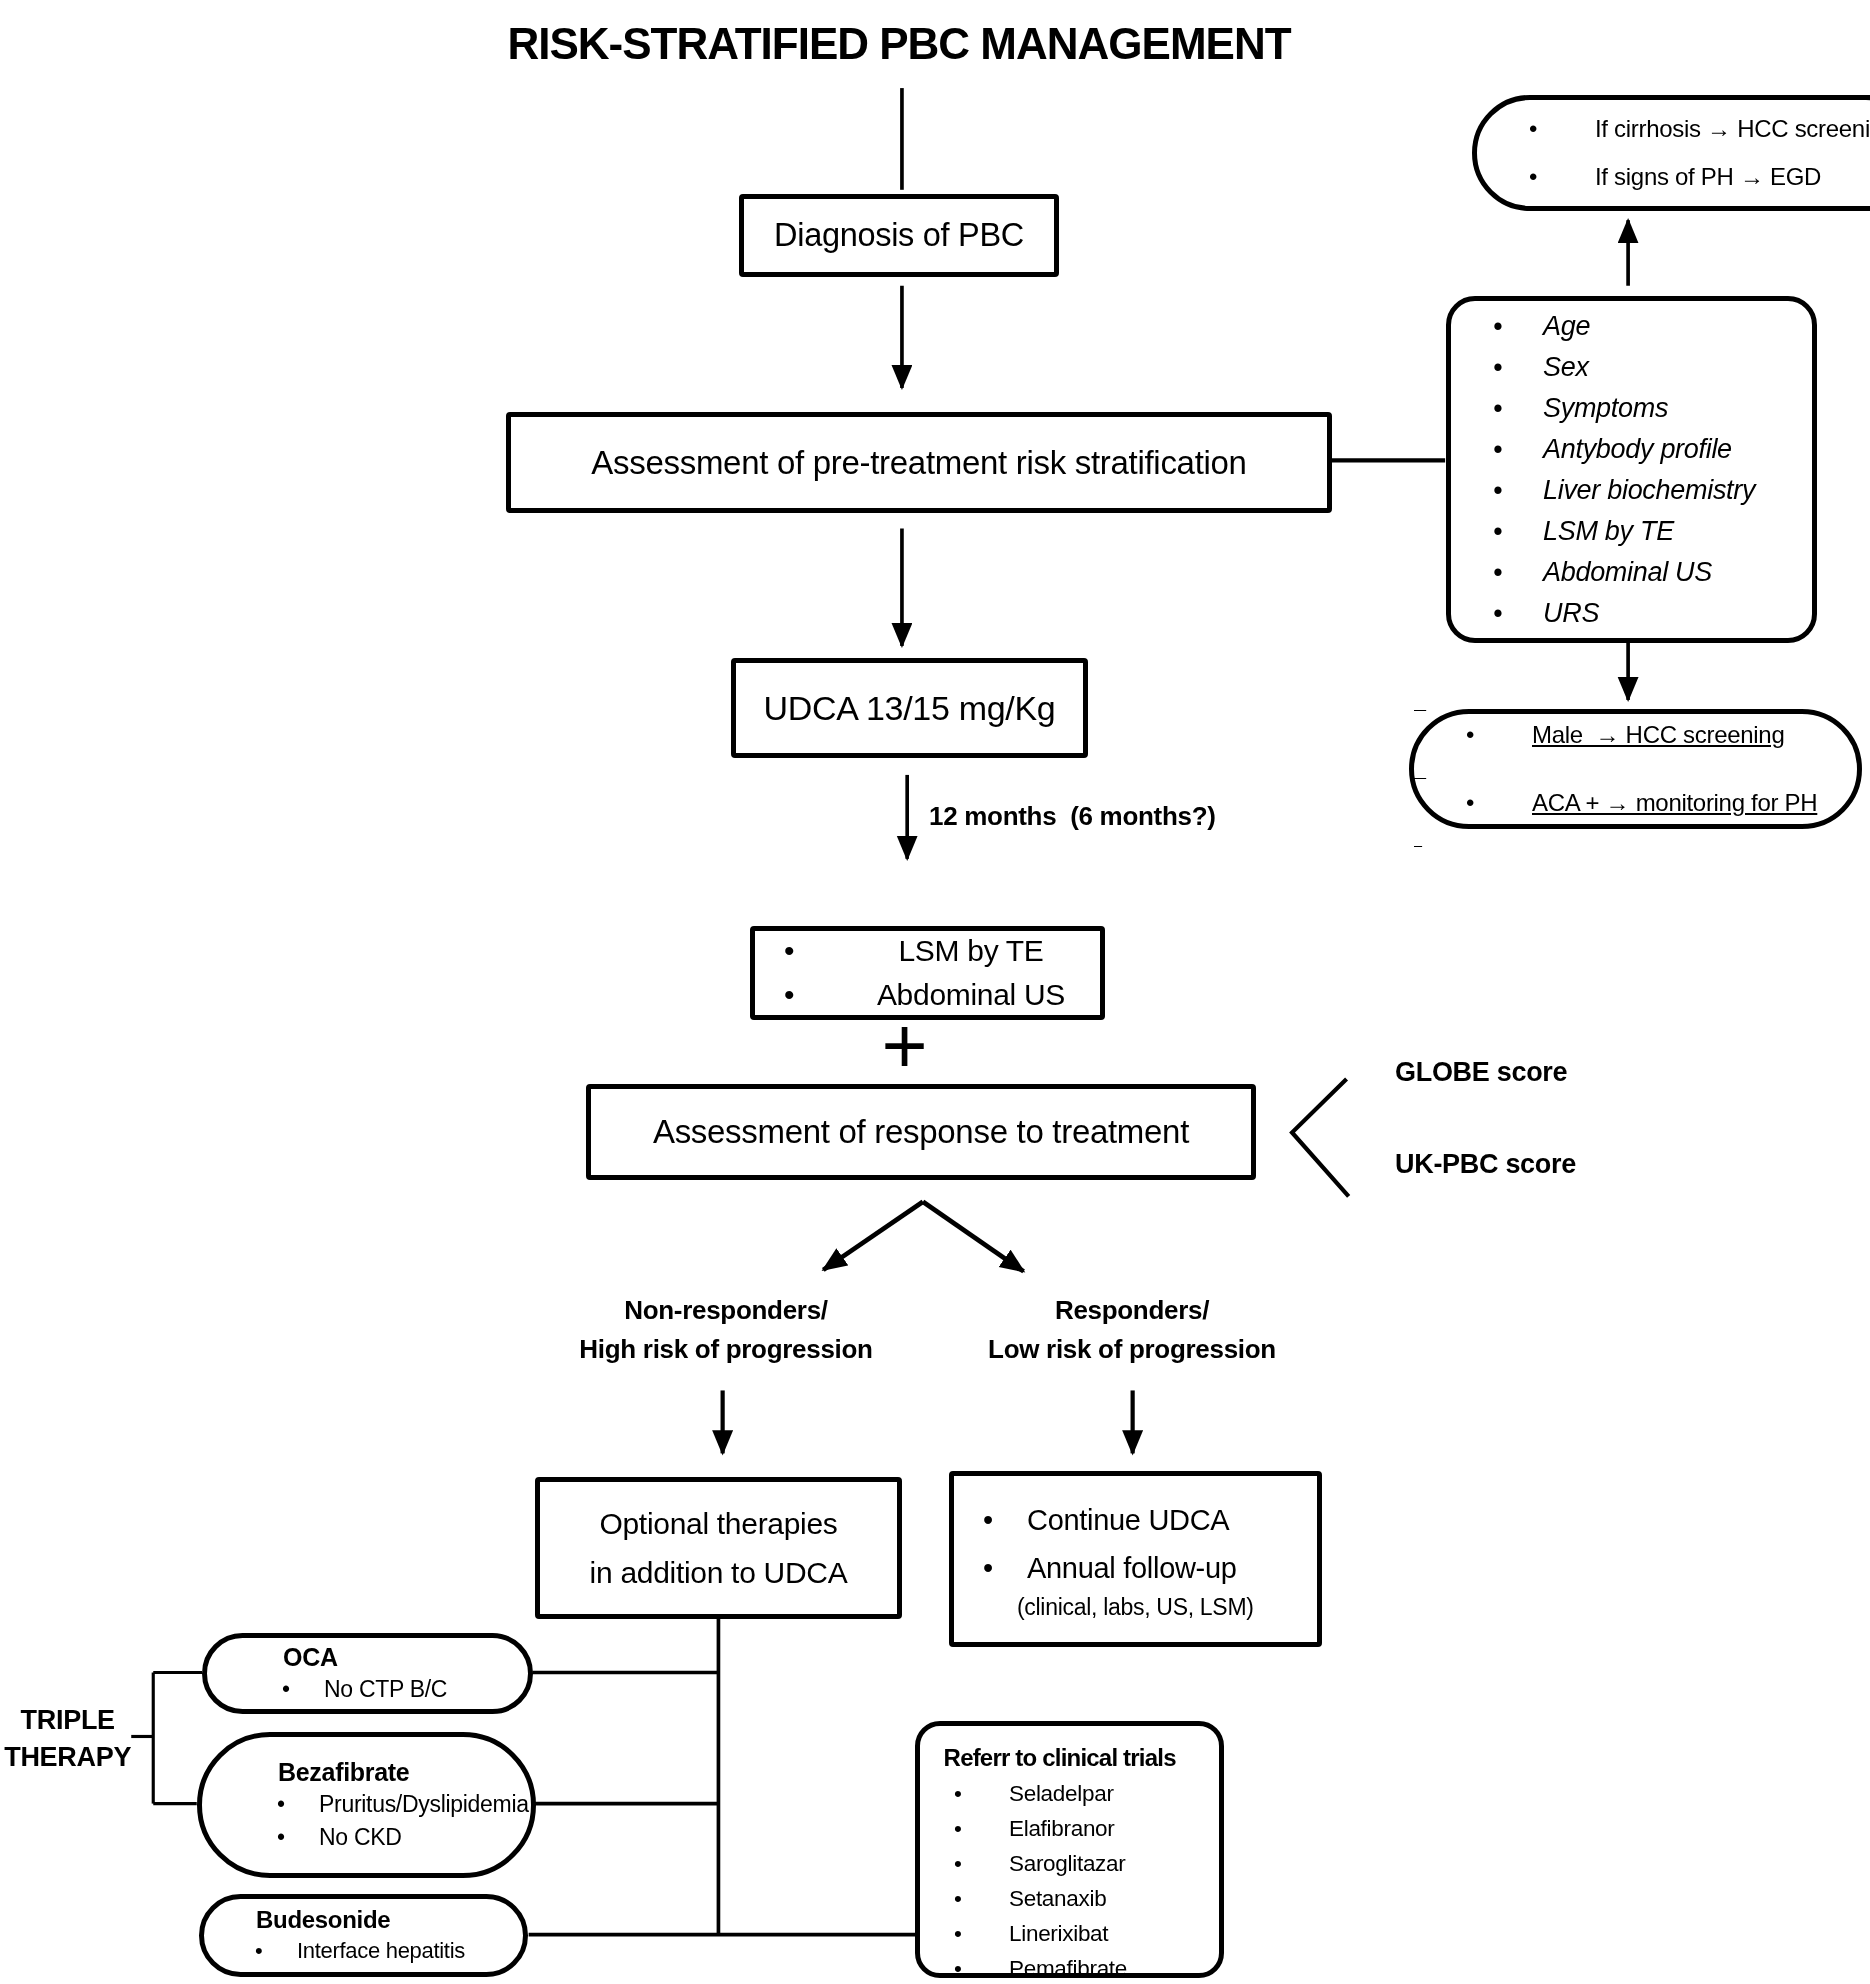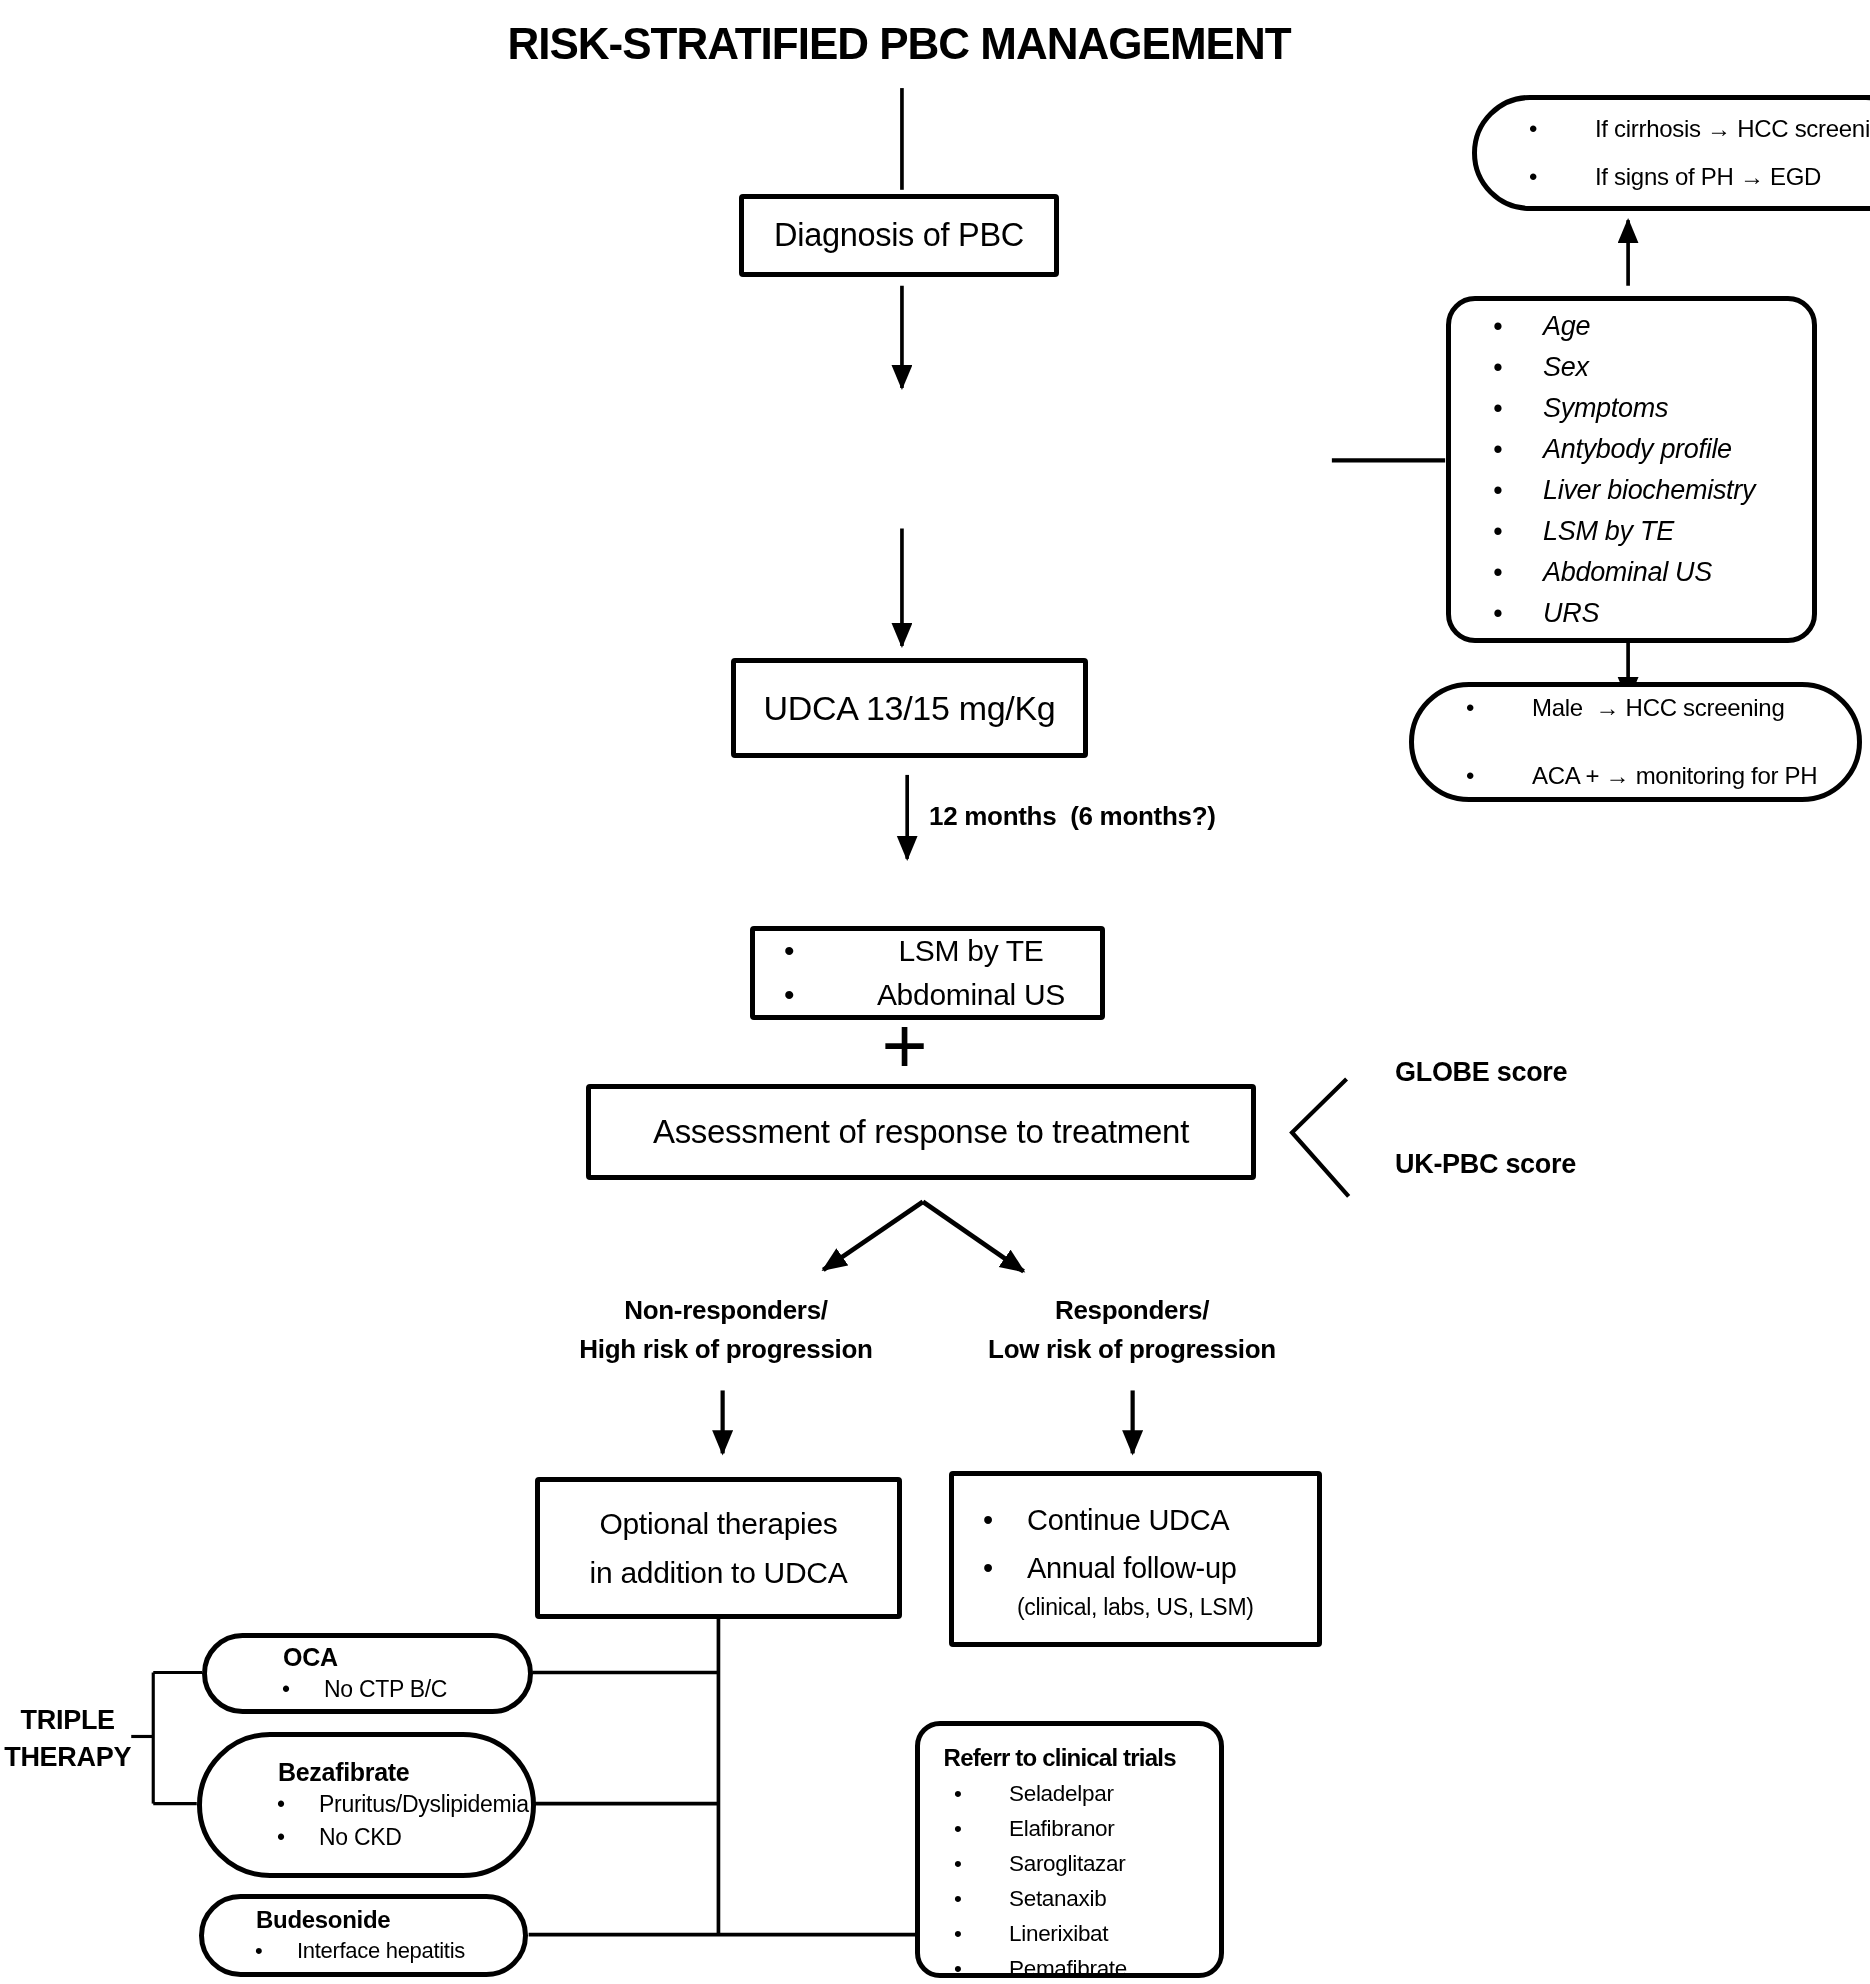--- a/index.html
+++ b/index.html
@@ -88,20 +88,21 @@
     <line x1="250" y1="3312" x2="292" y2="3312" stroke="#000" stroke-width="6"></line>
     <line x1="292" y1="3190" x2="292" y2="3440" stroke="#000" stroke-width="6"></line>
     <line x1="292" y1="3190" x2="385" y2="3190" stroke="#000" stroke-width="6"></line>
     <line x1="292" y1="3440" x2="375" y2="3440" stroke="#000" stroke-width="6"></line>
   </svg>
 
   <div class="lbl center" style="left:401px;top:19px;width:996px;font-size:44px;letter-spacing:-1px;">RISK-STRATIFIED PBC MANAGEMENT</div>
 
   <div class="box" style="left:739px;top:194px;width:320px;height:83px;font-size:32.5px;">Diagnosis of PBC</div>
 
+  <div class="box" style="left:506px;top:412px;width:826px;height:101px;font-size:33px;">Assessment of pre-treatment risk stratification</div>
 
   <div class="box" style="left:731px;top:658px;width:357px;height:100px;font-size:34px;">UDCA 13/15 mg/Kg</div>
 
   <div class="lbl pre" style="left:929px;top:801px;font-size:26px;">12 months  (6 months?)</div>
 
   <div class="box" style="left:750px;top:926px;width:355px;height:94px;">
     <ul class="list-mid">
       <li>LSM by TE</li>
       <li>Abdominal US</li>
     </ul>
@@ -149,21 +150,21 @@
       <li>Sex</li>
       <li>Symptoms</li>
       <li>Antybody profile</li>
       <li>Liver biochemistry</li>
       <li>LSM by TE</li>
       <li>Abdominal US</li>
       <li>URS</li>
     </ul>
   </div>
 
-  <div class="box stadium left-align pre" style="left:1409px;top:682px;width:453px;height:120px;">
+  <div class="box stadium left-align pre" style="left:1409px;top:709px;width:453px;height:120px;text-decoration:underline;">
     <ul class="list-stad">
       <li class="pre">Male  → HCC screening</li>
       <li class="pre">ACA + → monitoring for PH</li>
     </ul>
   </div>
 
   <div class="lbl center" style="left:4.2px;top:1702px;width:127px;font-size:27px;line-height:37px;">
     <div>TRIPLE</div>
     <div>THERAPY</div>
   </div>

